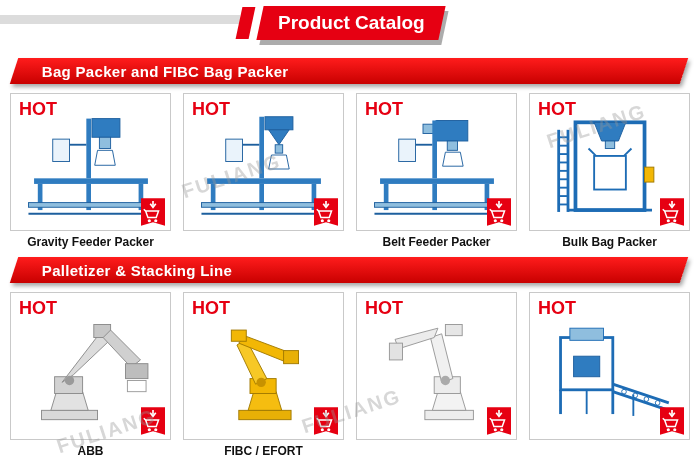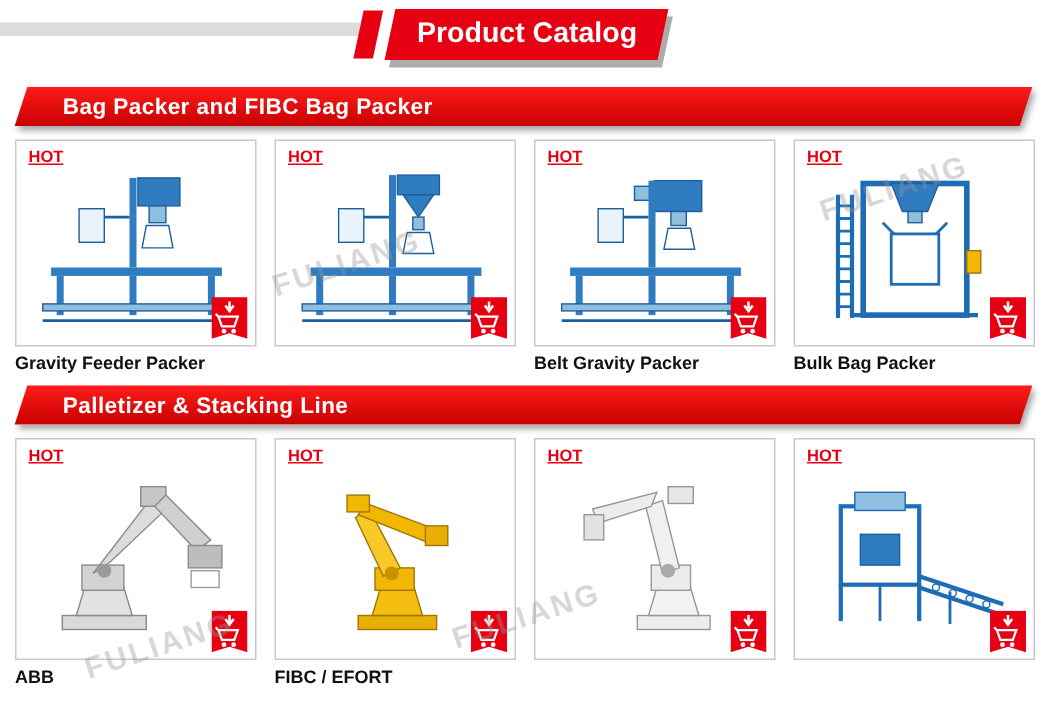--- a/index.html
+++ b/index.html
@@ -20,25 +20,25 @@
   .sec{margin:2px 16px 9px 14px;height:26px;background:linear-gradient(180deg,#ff1c1c,#c80000);
        transform:skewX(-18deg);display:flex;align-items:center;
        box-shadow:3px 3px 4px rgba(0,0,0,.35);}
   .sec span{transform:skewX(18deg);color:#fff;font-weight:bold;font-size:15px;
             padding-left:28px;letter-spacing:.3px;white-space:nowrap;}
 
   
   .row{display:grid;grid-template-columns:repeat(4,1fr);gap:12px;padding:0 10px;}
   .card{border:1px solid #c9c9c9;height:136px;position:relative;background:#fff;}
   .row.r2 .card{height:146px;}
-  .hot{position:absolute;top:5px;left:8px;color:#e60012;font-weight:bold;font-size:11px;text-decoration:underline;}
+  .hot{position:absolute;top:5px;left:8px;color:#e60012;font-weight:bold;font-size:18px;}
   .machine{position:absolute;left:50%;top:55%;transform:translate(-50%,-50%);
            width:140px;height:112px;}
   .cart{position:absolute;right:5px;bottom:4px;width:24px;height:28px;cursor:pointer;}
-  .pname{text-align:left;font-weight:bold;font-size:12px;color:#111;margin-top:4px;
+  .pname{text-align:center;font-weight:bold;font-size:12px;color:#111;margin-top:4px;
          white-space:nowrap;}
 
   .wm{position:absolute;color:rgba(150,150,150,.38);font-weight:bold;font-size:20px;
       transform:rotate(-18deg);letter-spacing:2px;pointer-events:none;}
 </style>
 </head>
 <body>
 
 <div class="page">
 
@@ -140,21 +140,21 @@
           <svg viewBox="0 0 26 30" width="24" height="28">
             <path d="M0 0 h26 v30 l-13 -4 -13 4 z" fill="#e60012"></path>
             <path d="M13 3 v5 M10 6 l3 4 3 -4" stroke="#fff" stroke-width="1.8" fill="none"></path>
             <path d="M5 14 h14 l-2.5 7 h-9 z" fill="none" stroke="#fff" stroke-width="1.6"></path>
             <line x1="3" y1="12" x2="5" y2="14" stroke="#fff" stroke-width="1.6"></line>
             <circle cx="9" cy="24.5" r="1.7" fill="#fff"></circle>
             <circle cx="16" cy="24.5" r="1.7" fill="#fff"></circle>
           </svg>
         </span>
       </div>
-      <div class="pname">Belt Gravity Packer</div>
+      <div class="pname">Belt Feeder Packer</div>
     </div>
 
     <div class="cell">
       <div class="card">
         <span class="hot">HOT</span>
         <svg class="machine" viewBox="0 0 150 120">
           <rect x="38" y="10" width="74" height="94" fill="none" stroke="#1d6cb5" stroke-width="4"></rect>
           <path d="M58 10 h34 l-8 20 h-18 z" fill="#2f7cc0" stroke="#1d5f9e"></path>
           <rect x="70" y="30" width="10" height="8" fill="#8fbede" stroke="#1d5f9e"></rect>
           <line x1="60" y1="46" x2="52" y2="38" stroke="#1d6cb5" stroke-width="2"></line>

